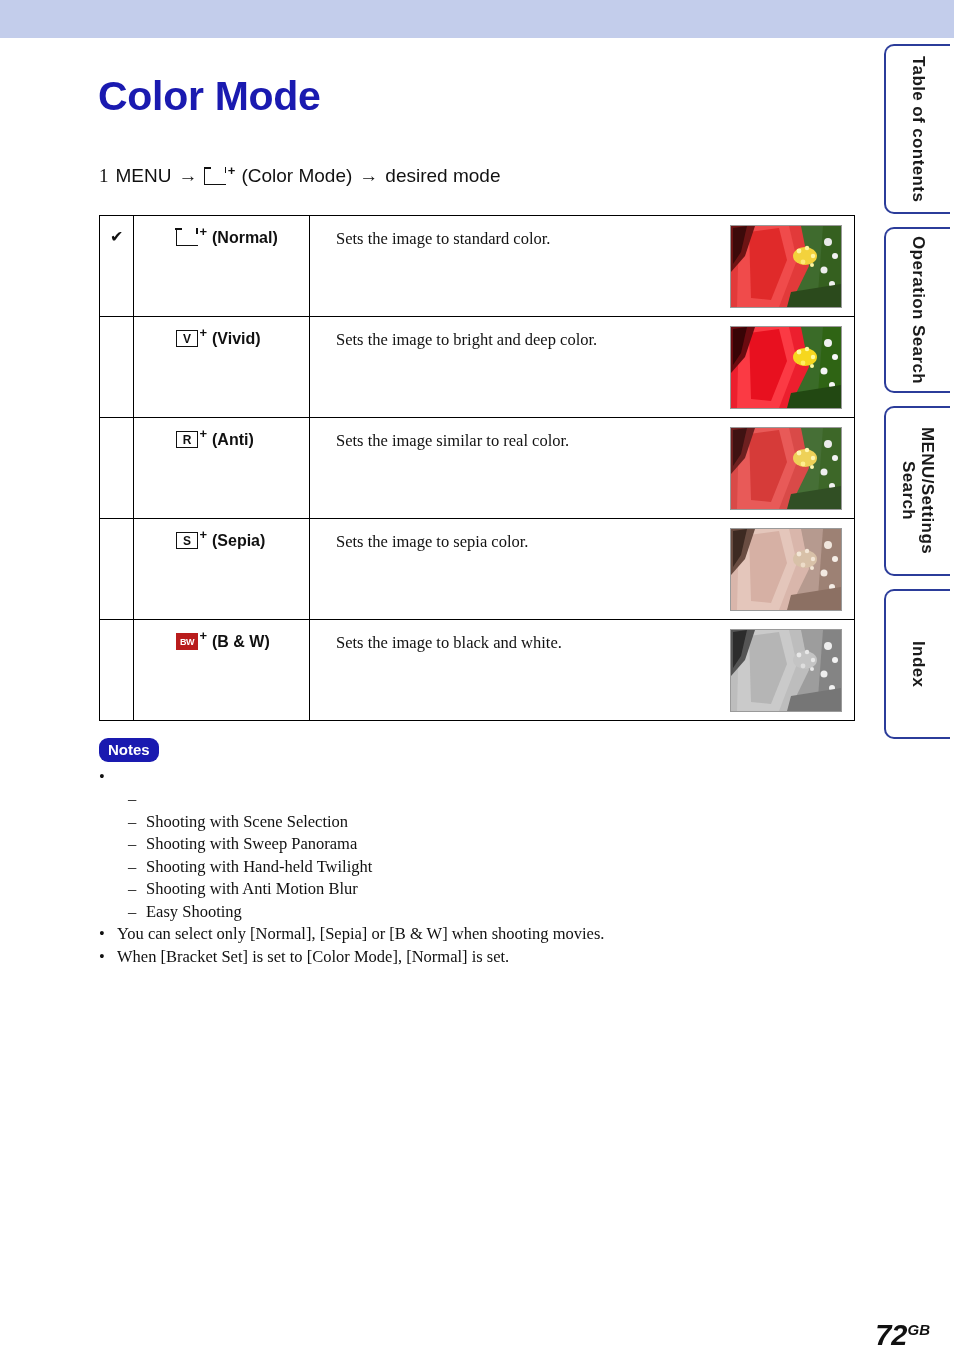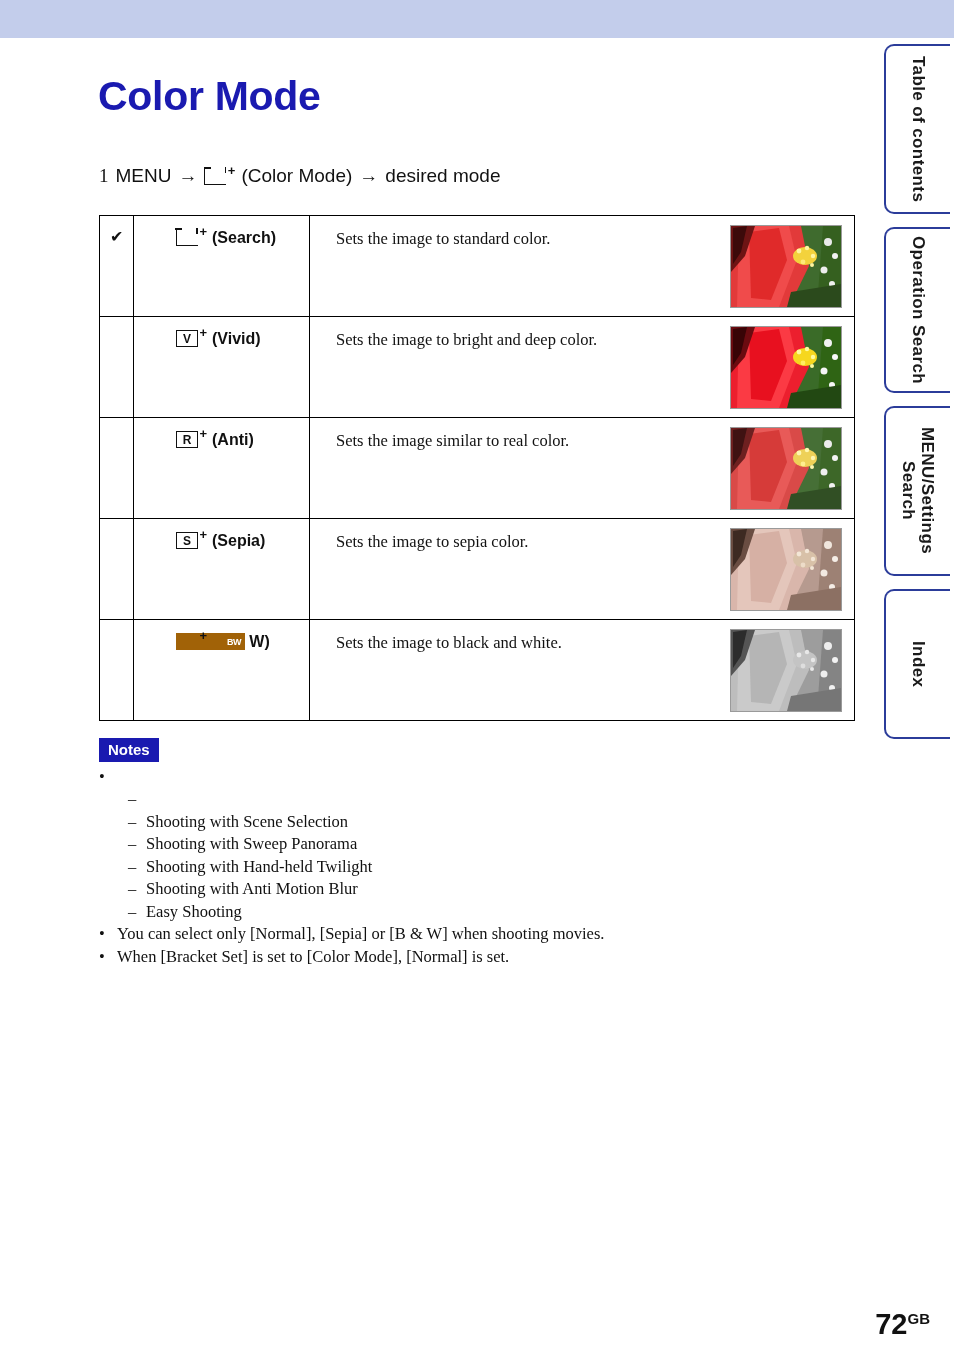--- a/index.html
+++ b/index.html
@@ -132,23 +132,22 @@
     display: flex;
     align-items: center;
     justify-content: center;
     font-family: "Liberation Sans", sans-serif;
     font-weight: bold;
     font-size: 12px;
     color: #111;
   }
   .cm-icon .letter.small { font-size: 9px; letter-spacing: -0.5px; }
   .cm-icon .letter.filled {
-    background: #a16207;
+    background: #b91c1c;
     color: #fff;
-    padding-left: 47px;
   }
   .cm-icon .plus {
     position: absolute;
     right: -1px; top: -2px;
     font-family: "Liberation Sans", sans-serif;
     font-size: 13px;
     font-weight: bold;
     color: #111;
     line-height: 1;
   }
@@ -209,20 +208,21 @@
   
   .notes-badge {
     position: absolute;
     left: 99px; top: 700px;
     background: #1a1ab0;
     color: #fff;
     font-family: "Liberation Sans", sans-serif;
     font-weight: bold;
     font-size: 15px;
     padding: 3px 9px 4px 9px;
+    border-radius: 9px;
   }
   .notes-body {
     position: absolute;
     left: 99px; top: 728px;
     width: 700px;
     font-size: 16.5px;
     color: #111;
     line-height: 1.36;
   }
   .note-bullet {
@@ -233,23 +233,24 @@
   .sub-note {
     display: flex;
     gap: 8px;
     padding-left: 29px;
   }
   .sub-note .dash { width: 10px; flex: none; }
 
   
   .page-no {
     position: absolute;
-    right: 24px; bottom: 28px;
-    font-family: "Liberation Sans", sans-serif;
-    color: #111;
+    right: 24px; bottom: 17px;
+    font-family: "Liberation Sans", sans-serif;
+    color: #111;
+    font-style: italic;
   }
   .page-no .num { font-size: 29px; font-weight: bold; }
   .page-no .gb { font-size: 15px; font-weight: bold; vertical-align: 10px; }
 </style>
 </head>
 <body>
 
 <div class="top-band"></div>
 
 <div class="side-tabs">
@@ -296,21 +297,21 @@
       <tr>
         <td>
           <div class="check-mark">✔</div>
         </td>
         <td>
           <div class="mode-name">
             <span class="cm-icon open">
               <span class="frame"></span>
                 <span class="plus">+</span>
             </span>
-            <span>(Search)</span>
+            <span>(Normal)</span>
           </div>
         </td>
         <td>
           <div class="desc-wrap">
             <div class="mode-desc">Sets the image to standard color.</div>
             <div class="thumb">
               <svg width="110" height="81" viewBox="0 0 110 81">
                 <rect width="110" height="81" fill="#3f6b2e"></rect>
                 <rect x="0" y="0" width="36" height="81" fill="#2f5423"></rect>
                 <path d="M0 0 L70 0 L78 40 L58 81 L0 81 Z" fill="#e23a3a"></path>

